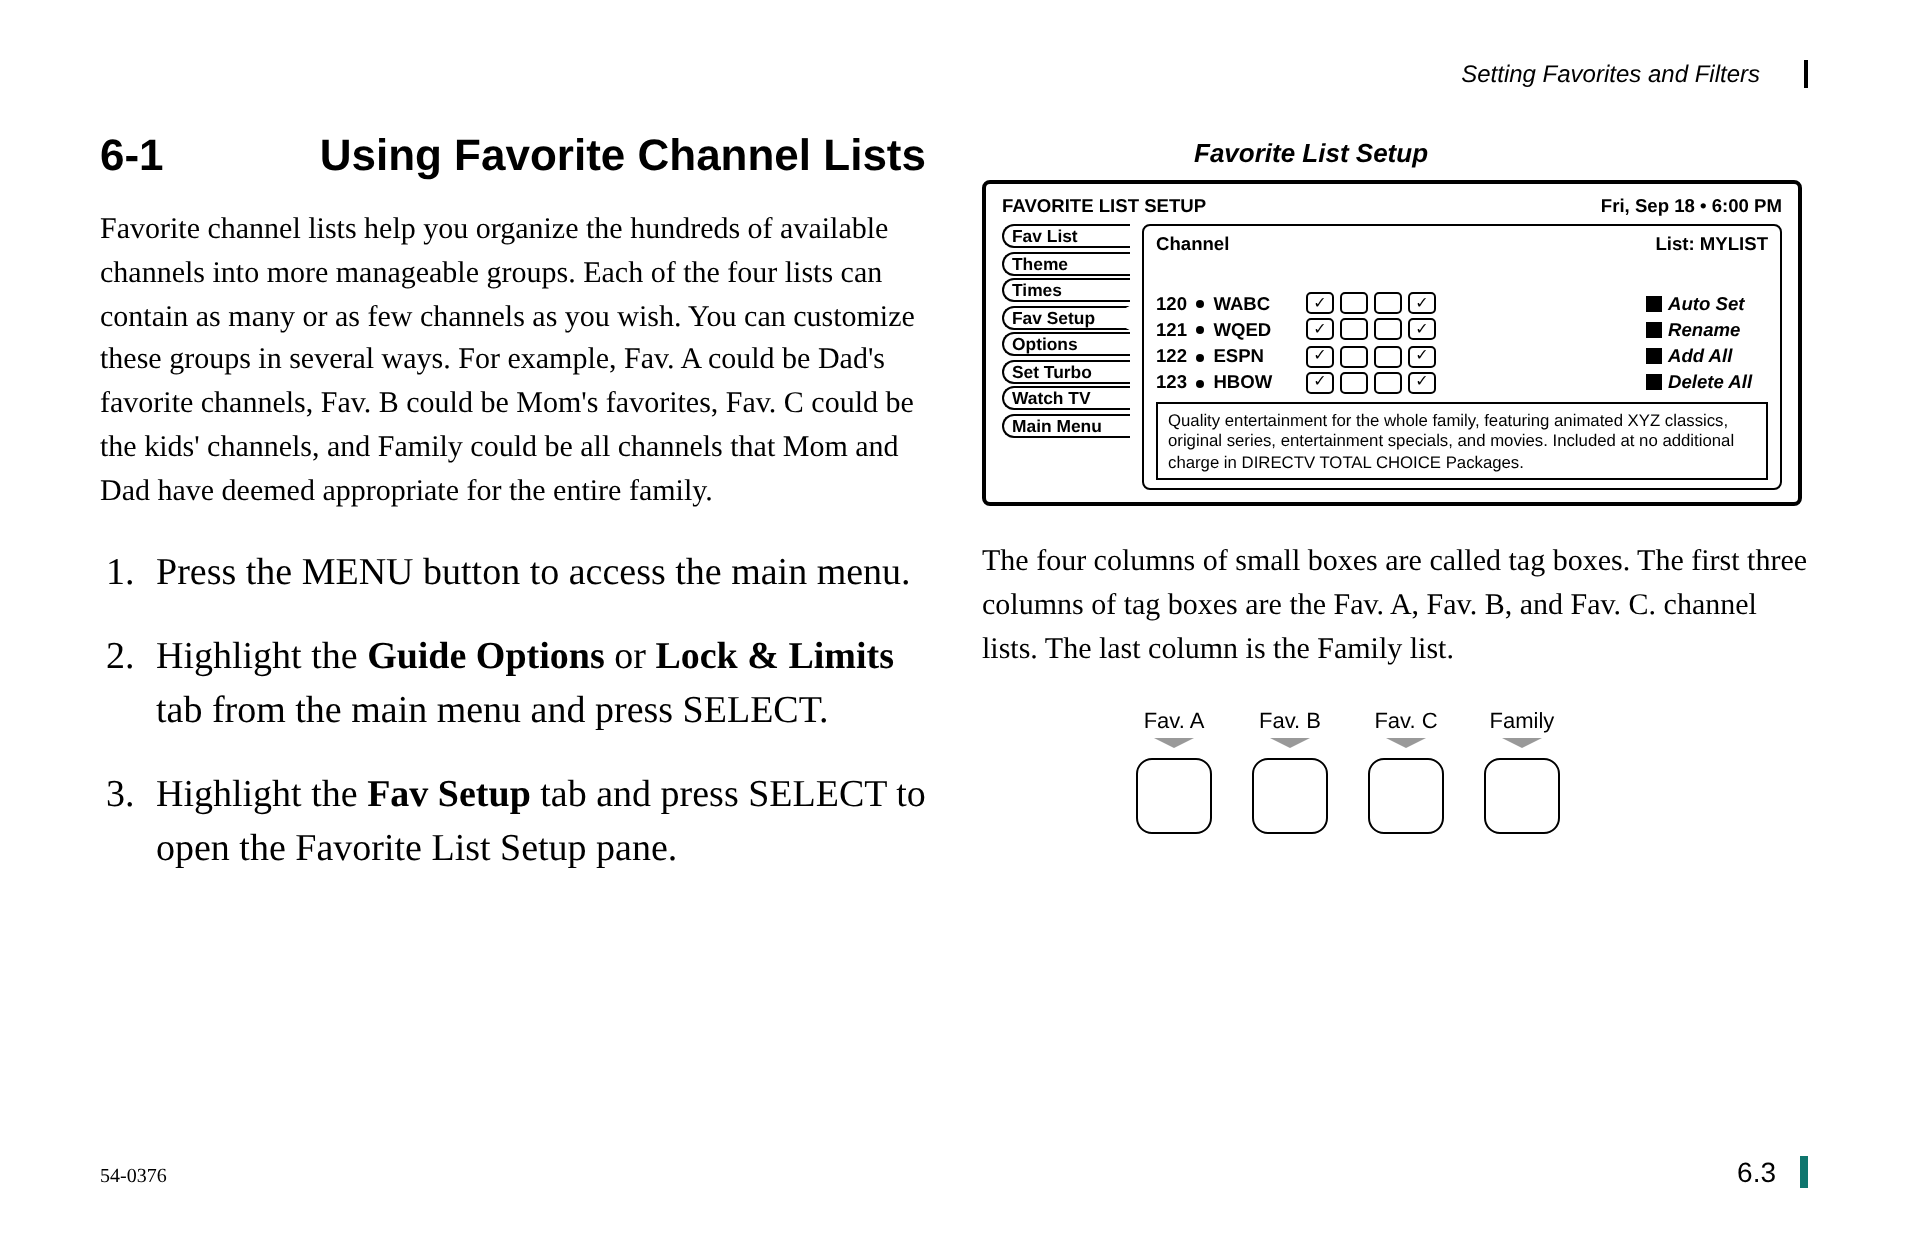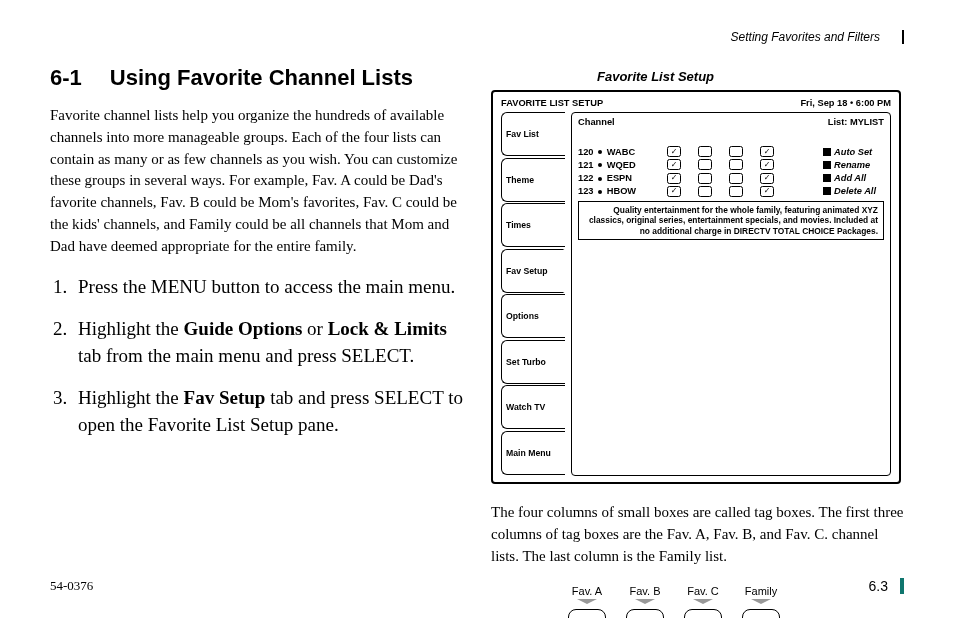--- a/index.html
+++ b/index.html
@@ -28,20 +28,21 @@
     margin-top: 35px;
   }
   .col { flex: 1 1 0; }
   h1.section-title {
     font-family: Arial, Helvetica, sans-serif;
     font-weight: 900;
     font-size: 22px;
     margin-bottom: 14px;
     display: flex;
     gap: 28px;
+    justify-content: space-between;
   }
   h1.section-title .num { }
   p.body {
     font-size: 15px;
     line-height: 1.45;
     margin-bottom: 16px;
   }
   h2.subhead {
     font-family: Arial, Helvetica, sans-serif;
     font-weight: 900;
@@ -78,51 +79,51 @@
     font-weight: bold;
     margin-bottom: 4px;
   }
   .tv-body { display: flex; gap: 6px; }
   .tabs { width: 64px; }
   .tab {
     border: 1.2px solid #000;
     border-top-left-radius: 6px;
     border-bottom-left-radius: 6px;
     border-right: none;
-    padding: 16px 4px;
+    padding: 0 4px;
     margin-bottom: 1.5px;
     font-weight: bold;
     font-size: 8.7px;
     background: #fff;
   }
   .tab.selected { background: #fff; border-right: 2px solid #fff; position: relative; z-index: 2;}
   .pane {
     flex: 1;
     border: 1.2px solid #000;
     border-radius: 4px;
     padding: 4px 6px;
     position: relative;
   }
   .pane-head { display:flex; justify-content:space-between; font-weight:bold; margin-bottom:19px;}
-  .row { display:flex; align-items:center; gap:17px; margin-bottom:2.3px; }
+  .row { display:flex; align-items:center; gap:3px; margin-bottom:2.3px; }
   .ch-label { width:72px; font-weight:bold; }
   .bullet { display:inline-block; width:4px; height:4px; background:#000; border-radius:50%; vertical-align:middle; margin:0 2px;}
   .tag { width:14px; height:11px; border:1.2px solid #000; border-radius:2.5px; display:inline-flex; align-items:center; justify-content:center; font-size:8px; line-height:1;}
   .btns { margin-left:auto; display:flex; align-items:center; gap:3px;font-style:italic;}
   .sq { width:8px; height:8px; background:#000; }
   .btn-label { font-weight:bold; width:50px; }
   .count-box { border:1.2px solid #000; border-radius:3px; padding:0 6px; font-weight:bold;}
   .reload { width:9px; height:9px; border:1.3px solid #000; border-radius:50%; position:relative;}
   .desc-box {
     border:1.2px solid #000;
     margin-top:4px;
     padding:3px 5px;
-    text-align:right;
+    text-align:left;
     font-size:8.4px;
-    font-weight:bold;
+    font-weight:normal;
     line-height:1.25;
   }
 
   .tag-demo {
     margin: 18px 0 0 80px;
     font-family: Arial, Helvetica, sans-serif;
     font-size: 11px;
   }
   .tag-demo-labels { display:flex; gap:18px; margin-left:-4px;}
   .tag-demo-labels span { width:40px; text-align:center;}
@@ -134,21 +135,21 @@
     border-left:10px solid transparent;
     border-right:10px solid transparent;
     border-top:5px solid #000;
     opacity:.4;
   }
   .tag-demo-boxes { display:flex; gap:18px; margin-left:-4px;}
   .bigtag { width:38px; height:38px; border:1.8px solid #000; border-radius:8px;}
 
   .footer-left {
     position:absolute; bottom:24px; left:50px;
-    font-size:13px; font-family: "Palatino Linotype", serif;
+    font-size:10px; font-family: "Palatino Linotype", serif;
   }
   .footer-right {
     position:absolute; bottom:24px; right:50px;
     font-family: Arial, Helvetica, sans-serif;
     font-weight:normal; font-size:14px;
     border-right:4px solid #0f766e; padding-right:12px;
   }
 </style>
 </head>
 <body>

